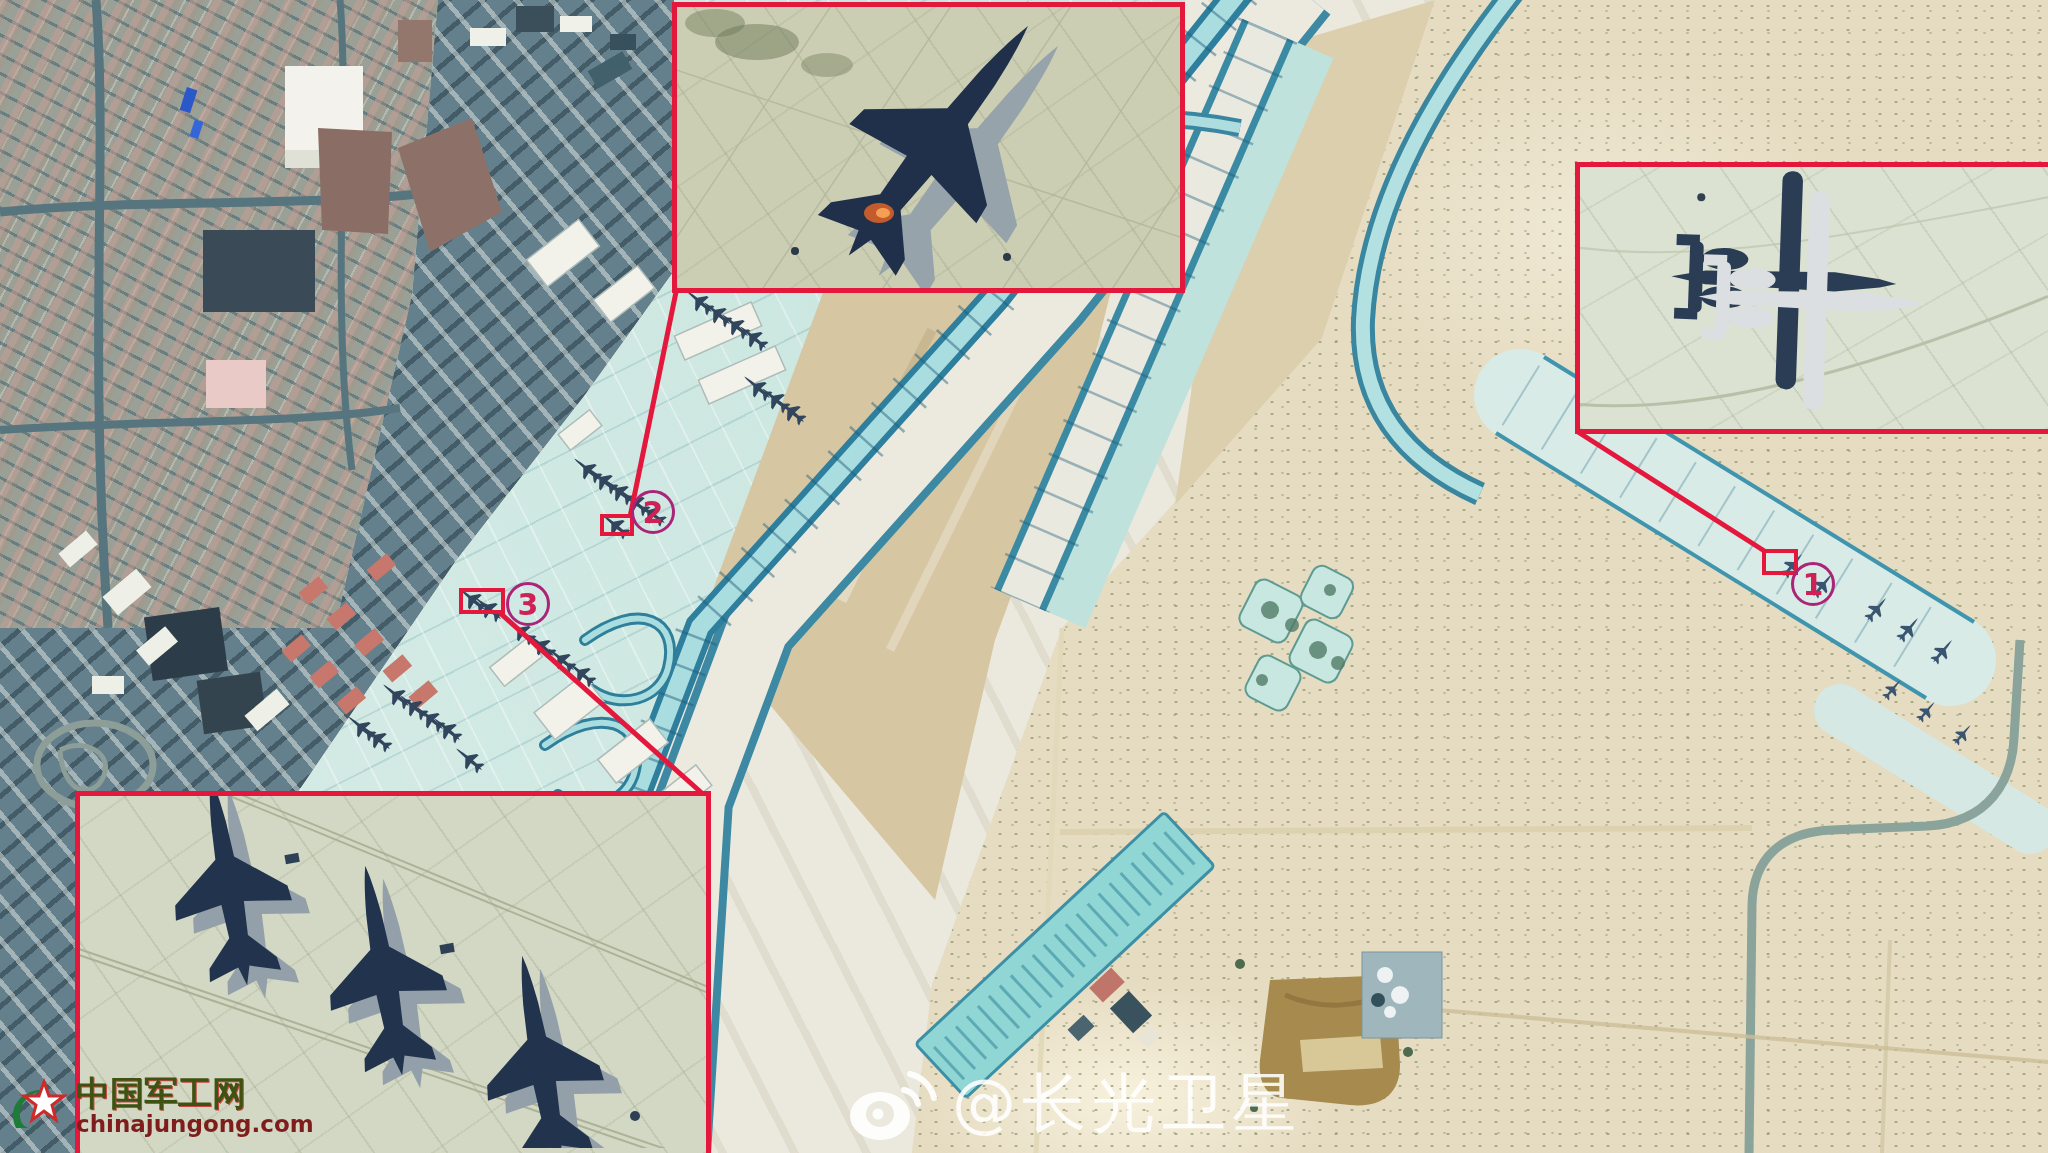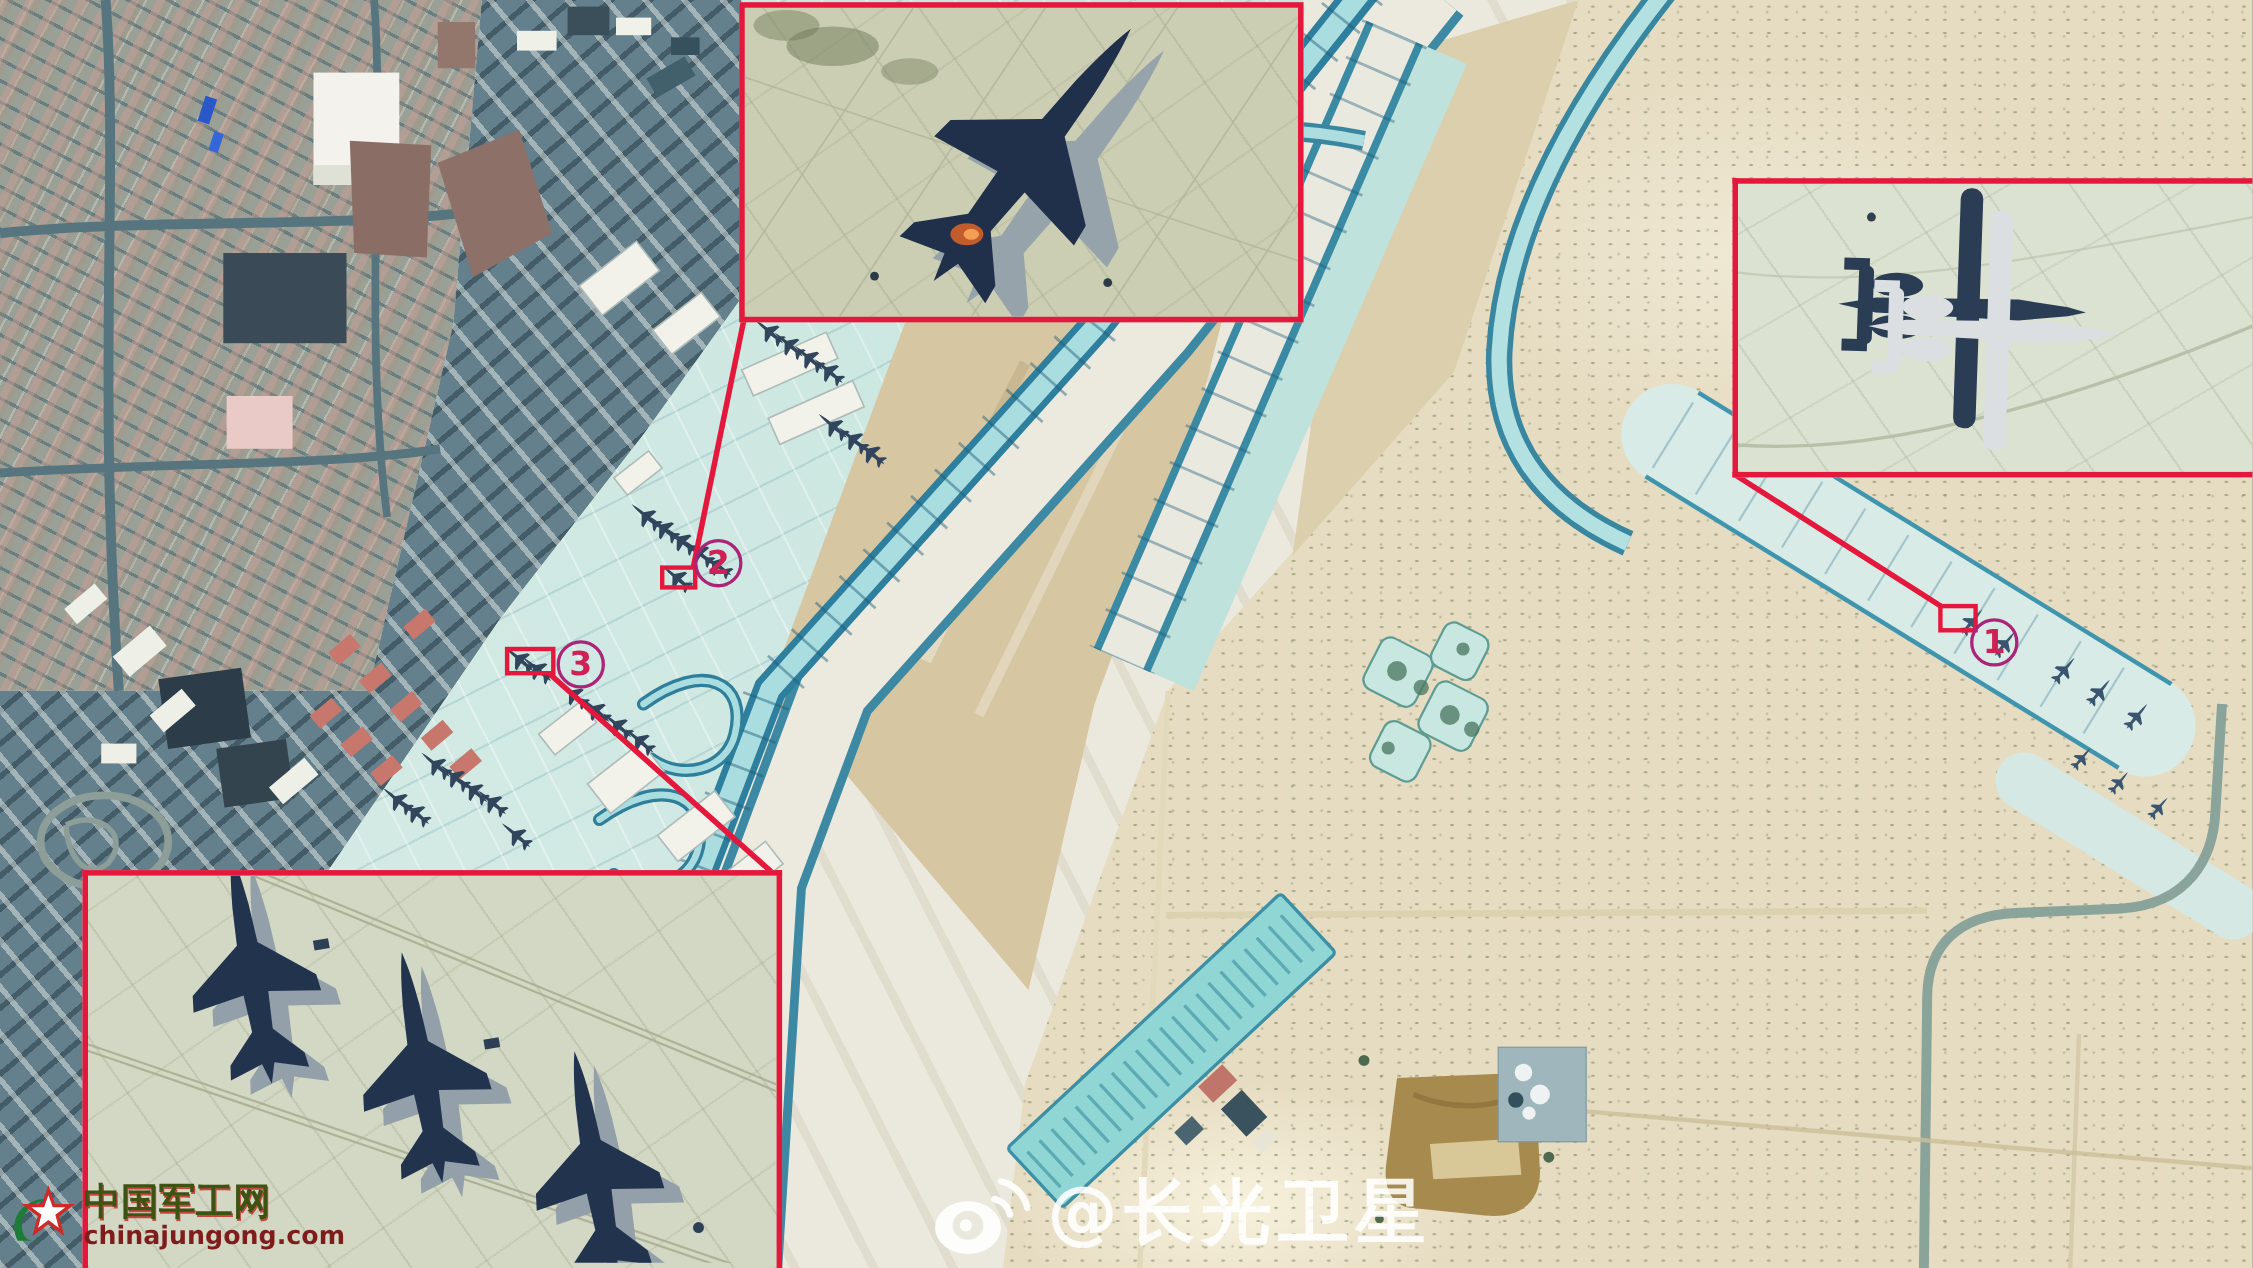--- a/index.html
+++ b/index.html
@@ -67,21 +67,21 @@
     background-color:#d2d8c4;}
   .inset svg{position:absolute;inset:0;}
   
   .mrect{position:absolute;border:4px solid #e4173c;box-sizing:border-box;}
   .mcircle{position:absolute;width:44px;height:44px;border-radius:50%;
     border:3px solid #aa2478;color:#ce2156;font-weight:bold;font-size:30px;
     display:flex;align-items:center;justify-content:center;
     font-family:"DejaVu Sans",sans-serif;box-sizing:border-box;}
   
   .watermark{position:absolute;left:838px;top:1064px;display:flex;align-items:center;gap:14px;}
-  .watermark .handle{color:rgba(255,255,255,.88);font-size:64px;font-weight:bold;
+  .watermark .handle{color:rgba(255,255,255,.88);font-size:64px;font-weight:normal;
     letter-spacing:6px;font-family:"DejaVu Sans",sans-serif;line-height:1;}
   
   .sitelogo{position:absolute;left:8px;top:1076px;display:flex;align-items:center;gap:4px;}
   .sitelogo .texts{display:flex;flex-direction:column;line-height:1.05;}
   .sitelogo .name{font-size:34px;font-weight:bold;color:#3e5311;
     text-shadow:1px 1px 0 rgba(200,45,45,.85);}
   .sitelogo .url{font-size:23px;font-weight:bold;color:#7f1d1d;}
 </style>
 </head>
 <body>

